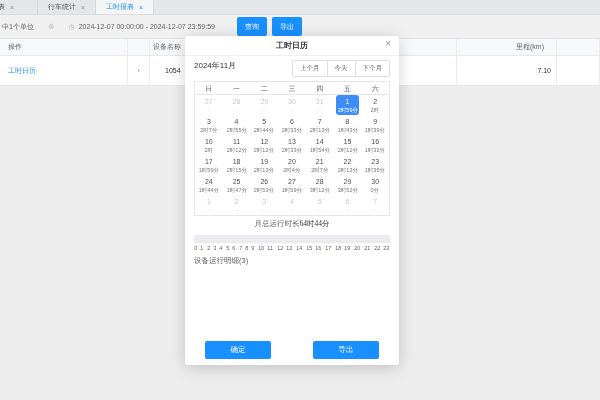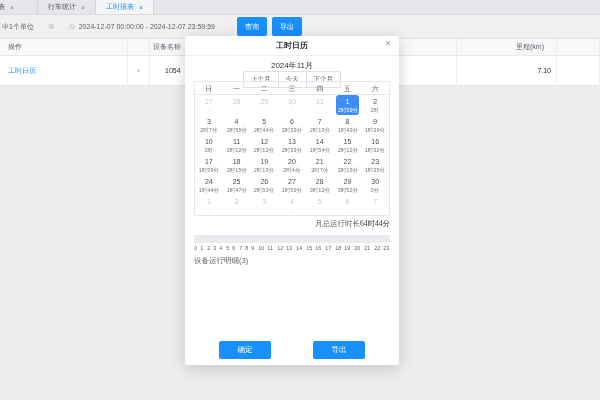--- a/index.html
+++ b/index.html
@@ -45,51 +45,51 @@
 
   
   .modal { position:absolute; left:185px; top:36px; width:214px; height:329px; background:#fff; border-radius:3px;
            box-shadow:0 3px 16px rgba(0,0,0,.18); z-index:10; display:flex; flex-direction:column; }
   .m-head { height:20px; position:relative; display:flex; align-items:center; justify-content:center;
             border-bottom:1px solid #f0f0f0; flex:none; }
   .m-title { font-size:8px; color:#303133; font-weight:bold; }
   .m-close { position:absolute; right:8px; top:3px; font-size:10px; color:#909399; cursor:pointer; line-height:10px; }
   .m-body { flex:1; display:flex; flex-direction:column; padding:4px 9px 3px; }
 
-  .month-row { display:flex; justify-content:space-between; align-items:center; height:17px;flex-direction:column; }
+  .month-row { display:flex; justify-content:space-between; align-items:flex-start; height:17px; }
   .month-label { font-size:8px; color:#303133; }
   .navgrp { display:flex; }
   .nav-btn { font-size:6.5px; color:#606266; background:#fff; border:1px solid #dcdfe6; padding:3px 7px; margin-left:-1px; font-family:inherit; }
   .nav-btn:first-child { border-radius:2px 0 0 2px; margin-left:0; }
   .nav-btn:last-child { border-radius:0 2px 2px 0; }
 
   .cal { border:1px solid #e4e7ed; margin-top:4px; }
   .cal-week { display:grid; grid-template-columns:repeat(7,1fr); height:13px; border-bottom:1px solid #e4e7ed; }
   .cal-week span { font-size:7px; color:#606266; text-align:center; line-height:13px; }
   .cal-grid { display:grid; grid-template-columns:repeat(7,1fr); grid-auto-rows:20px; }
   .cal-cell { text-align:center; cursor:pointer; }
   .cal-day { font-size:7px; color:#4b4f54; line-height:9px; margin-top:2px; }
   .cal-val { font-size:6px; color:#73767b; line-height:8px; white-space:nowrap; transform:scale(.92); }
   .cal-cell.muted .cal-day, .cal-cell.muted .cal-val { color:#c4c8cf; }
   .cal-cell.selected { background:#3e8df6; border-radius:3px; margin:0 2px; }
   .cal-cell.selected .cal-day, .cal-cell.selected .cal-val { color:#fff; }
 
-  .total-row { display:flex; justify-content:flex-end; align-items:center; height:15px; font-size:7.5px; }
+  .total-row { display:flex; justify-content:center; align-items:center; height:15px; font-size:7.5px; }
   .total-row:first-of-type { margin-top:8px; }
   .t-label { color:#606266; }
   .t-value { color:#303133;font-family:Liberation Serif, serif; }
 
   .tl-bar { height:8px; background:#e9ebee; border-radius:1px; margin-top:4px; }
   .tl-hours { display:flex; justify-content:space-between; margin-top:2px; }
   .tl-hours span { font-size:6px; color:#606266; transform:scale(.9); }
 
   .detail-label { font-size:7.5px; color:#606266; margin-top:5px; }
 
   .m-foot { margin-top:auto; display:flex; justify-content:center; gap:42px; padding-bottom:3px; }
-  .m-btn { width:52px; height:18px; background:#1890ff; color:#fff; border:none; border-radius:2px; font-size:7.5px; font-family:inherit; }
+  .m-btn { width:66px; height:18px; background:#1890ff; color:#fff; border:none; border-radius:2px; font-size:7.5px; font-family:inherit; }
 </style>
 </head>
 <body>
 
 <div class="tabbar">
   <div class="tab first">
     <span class="tlabel">报表</span>
     <span class="tclose">×</span>
   </div>
   <div class="tab">

